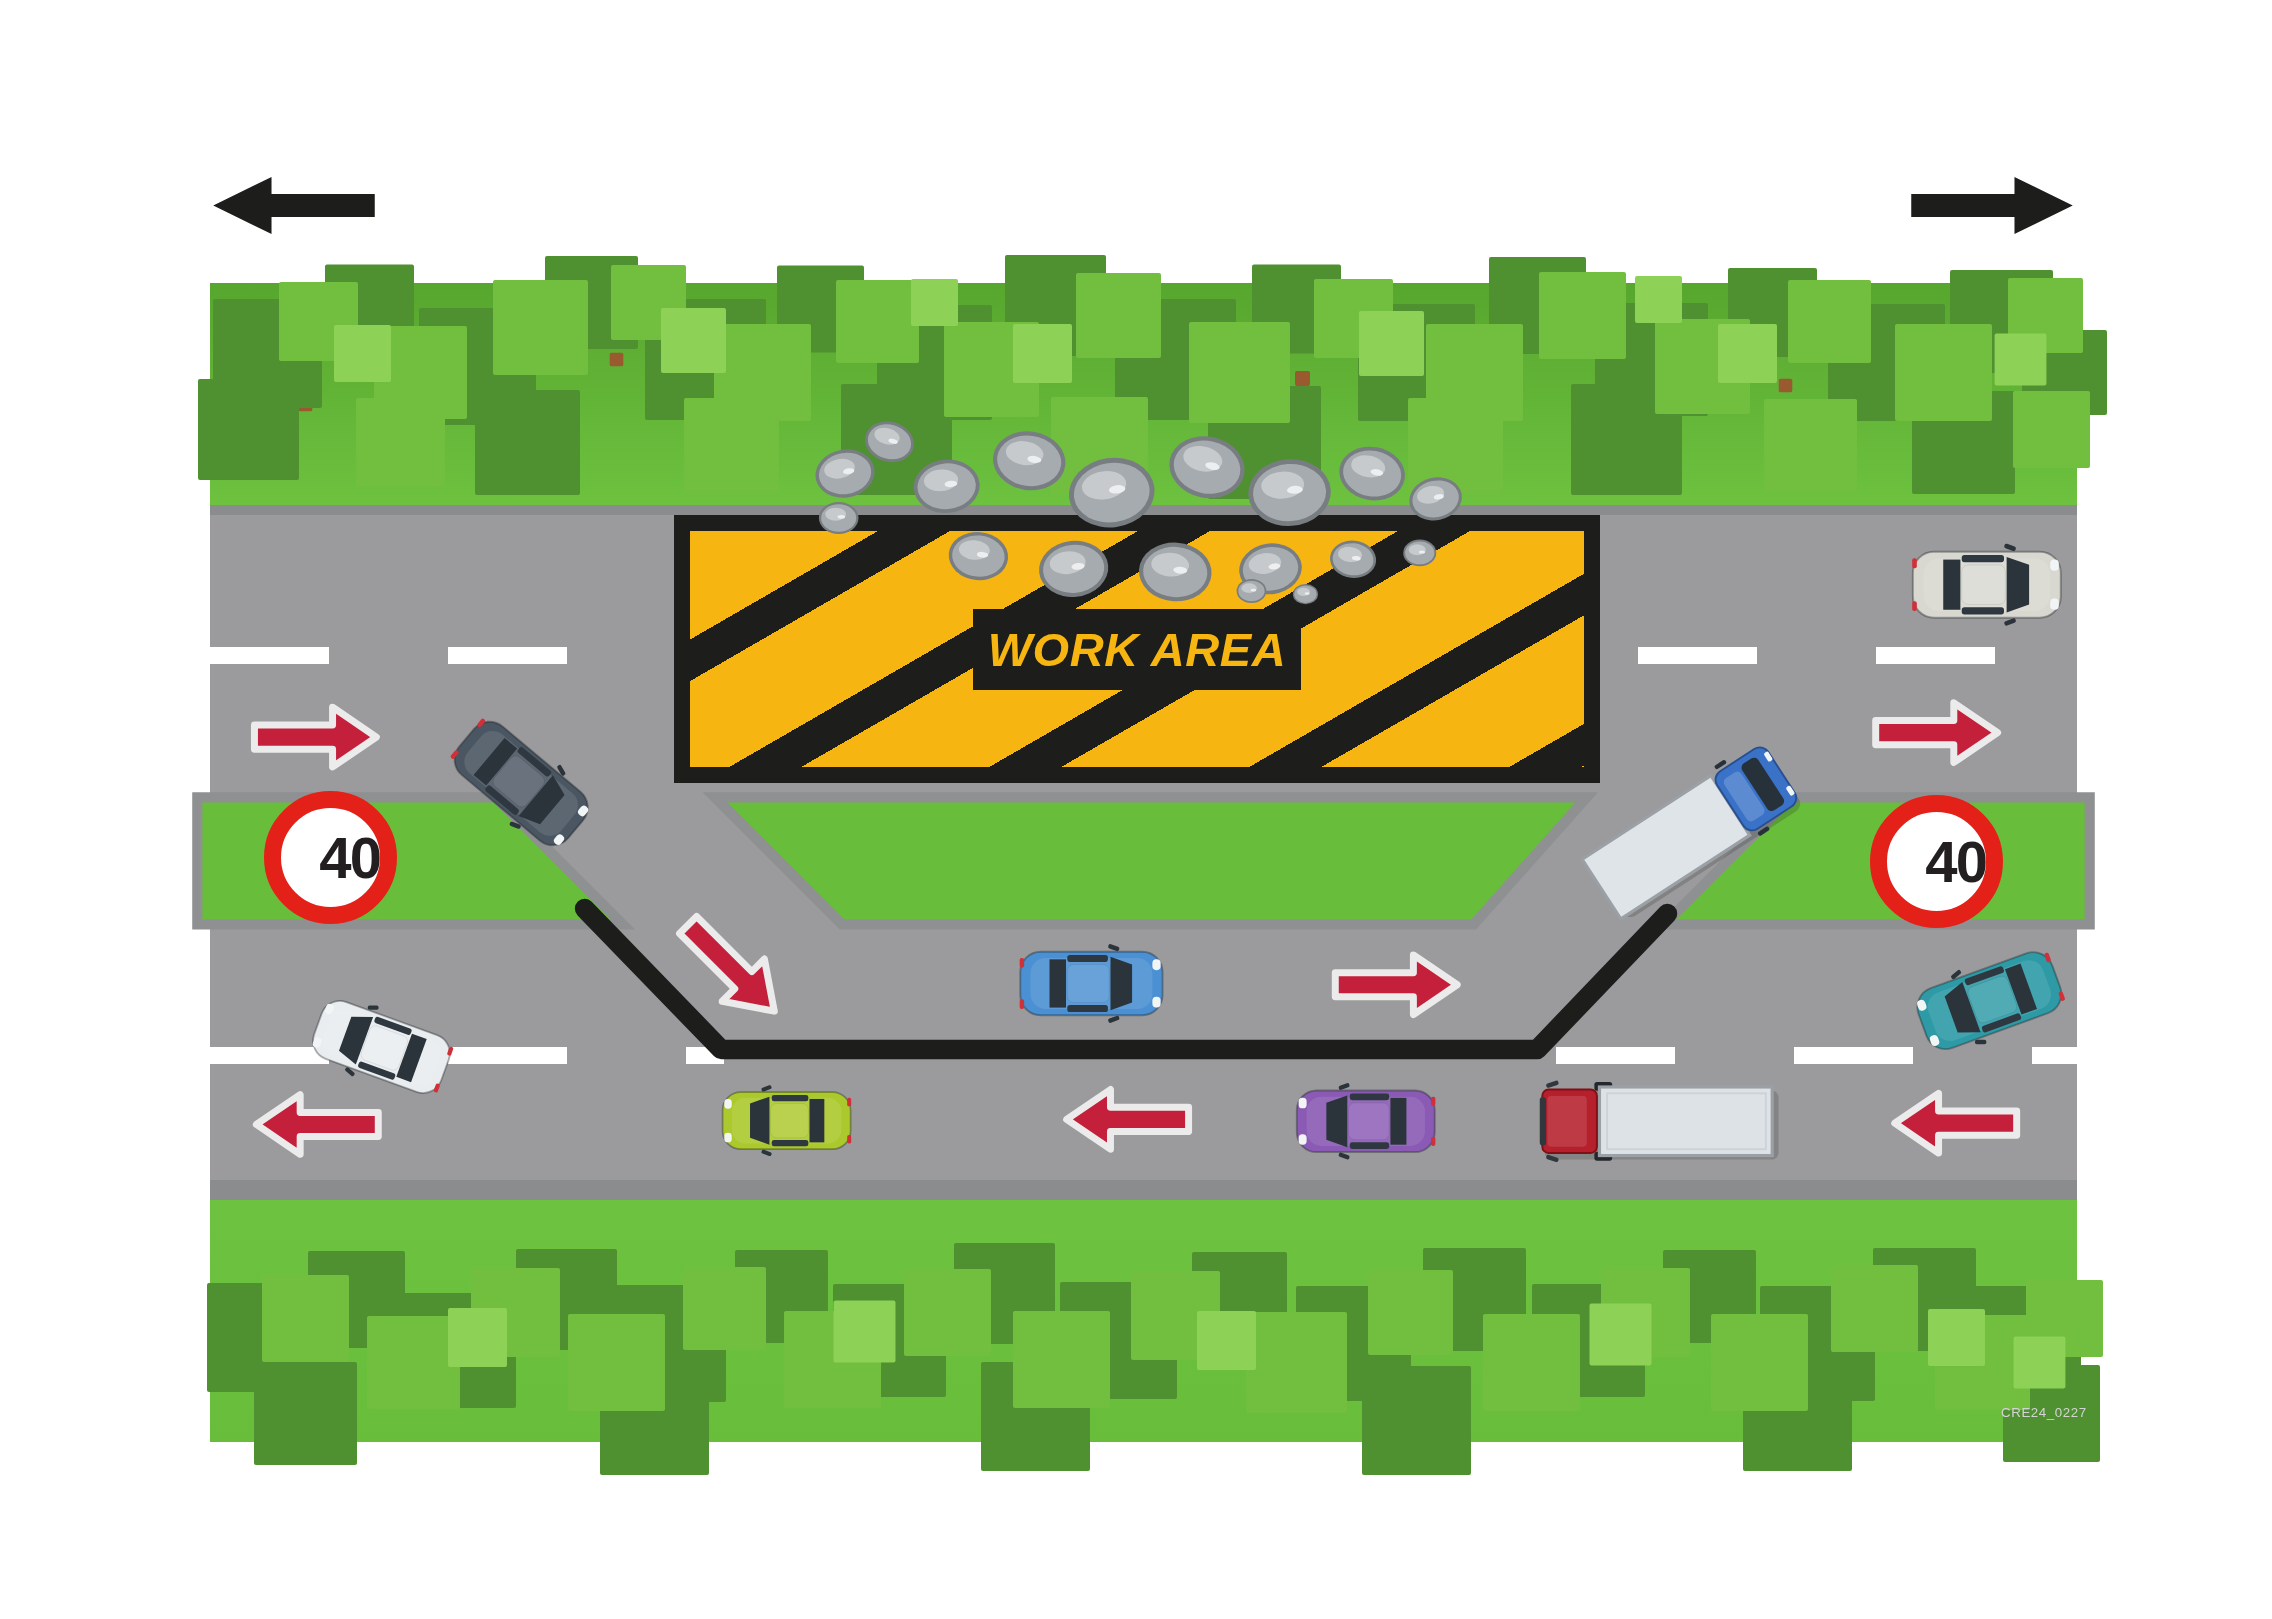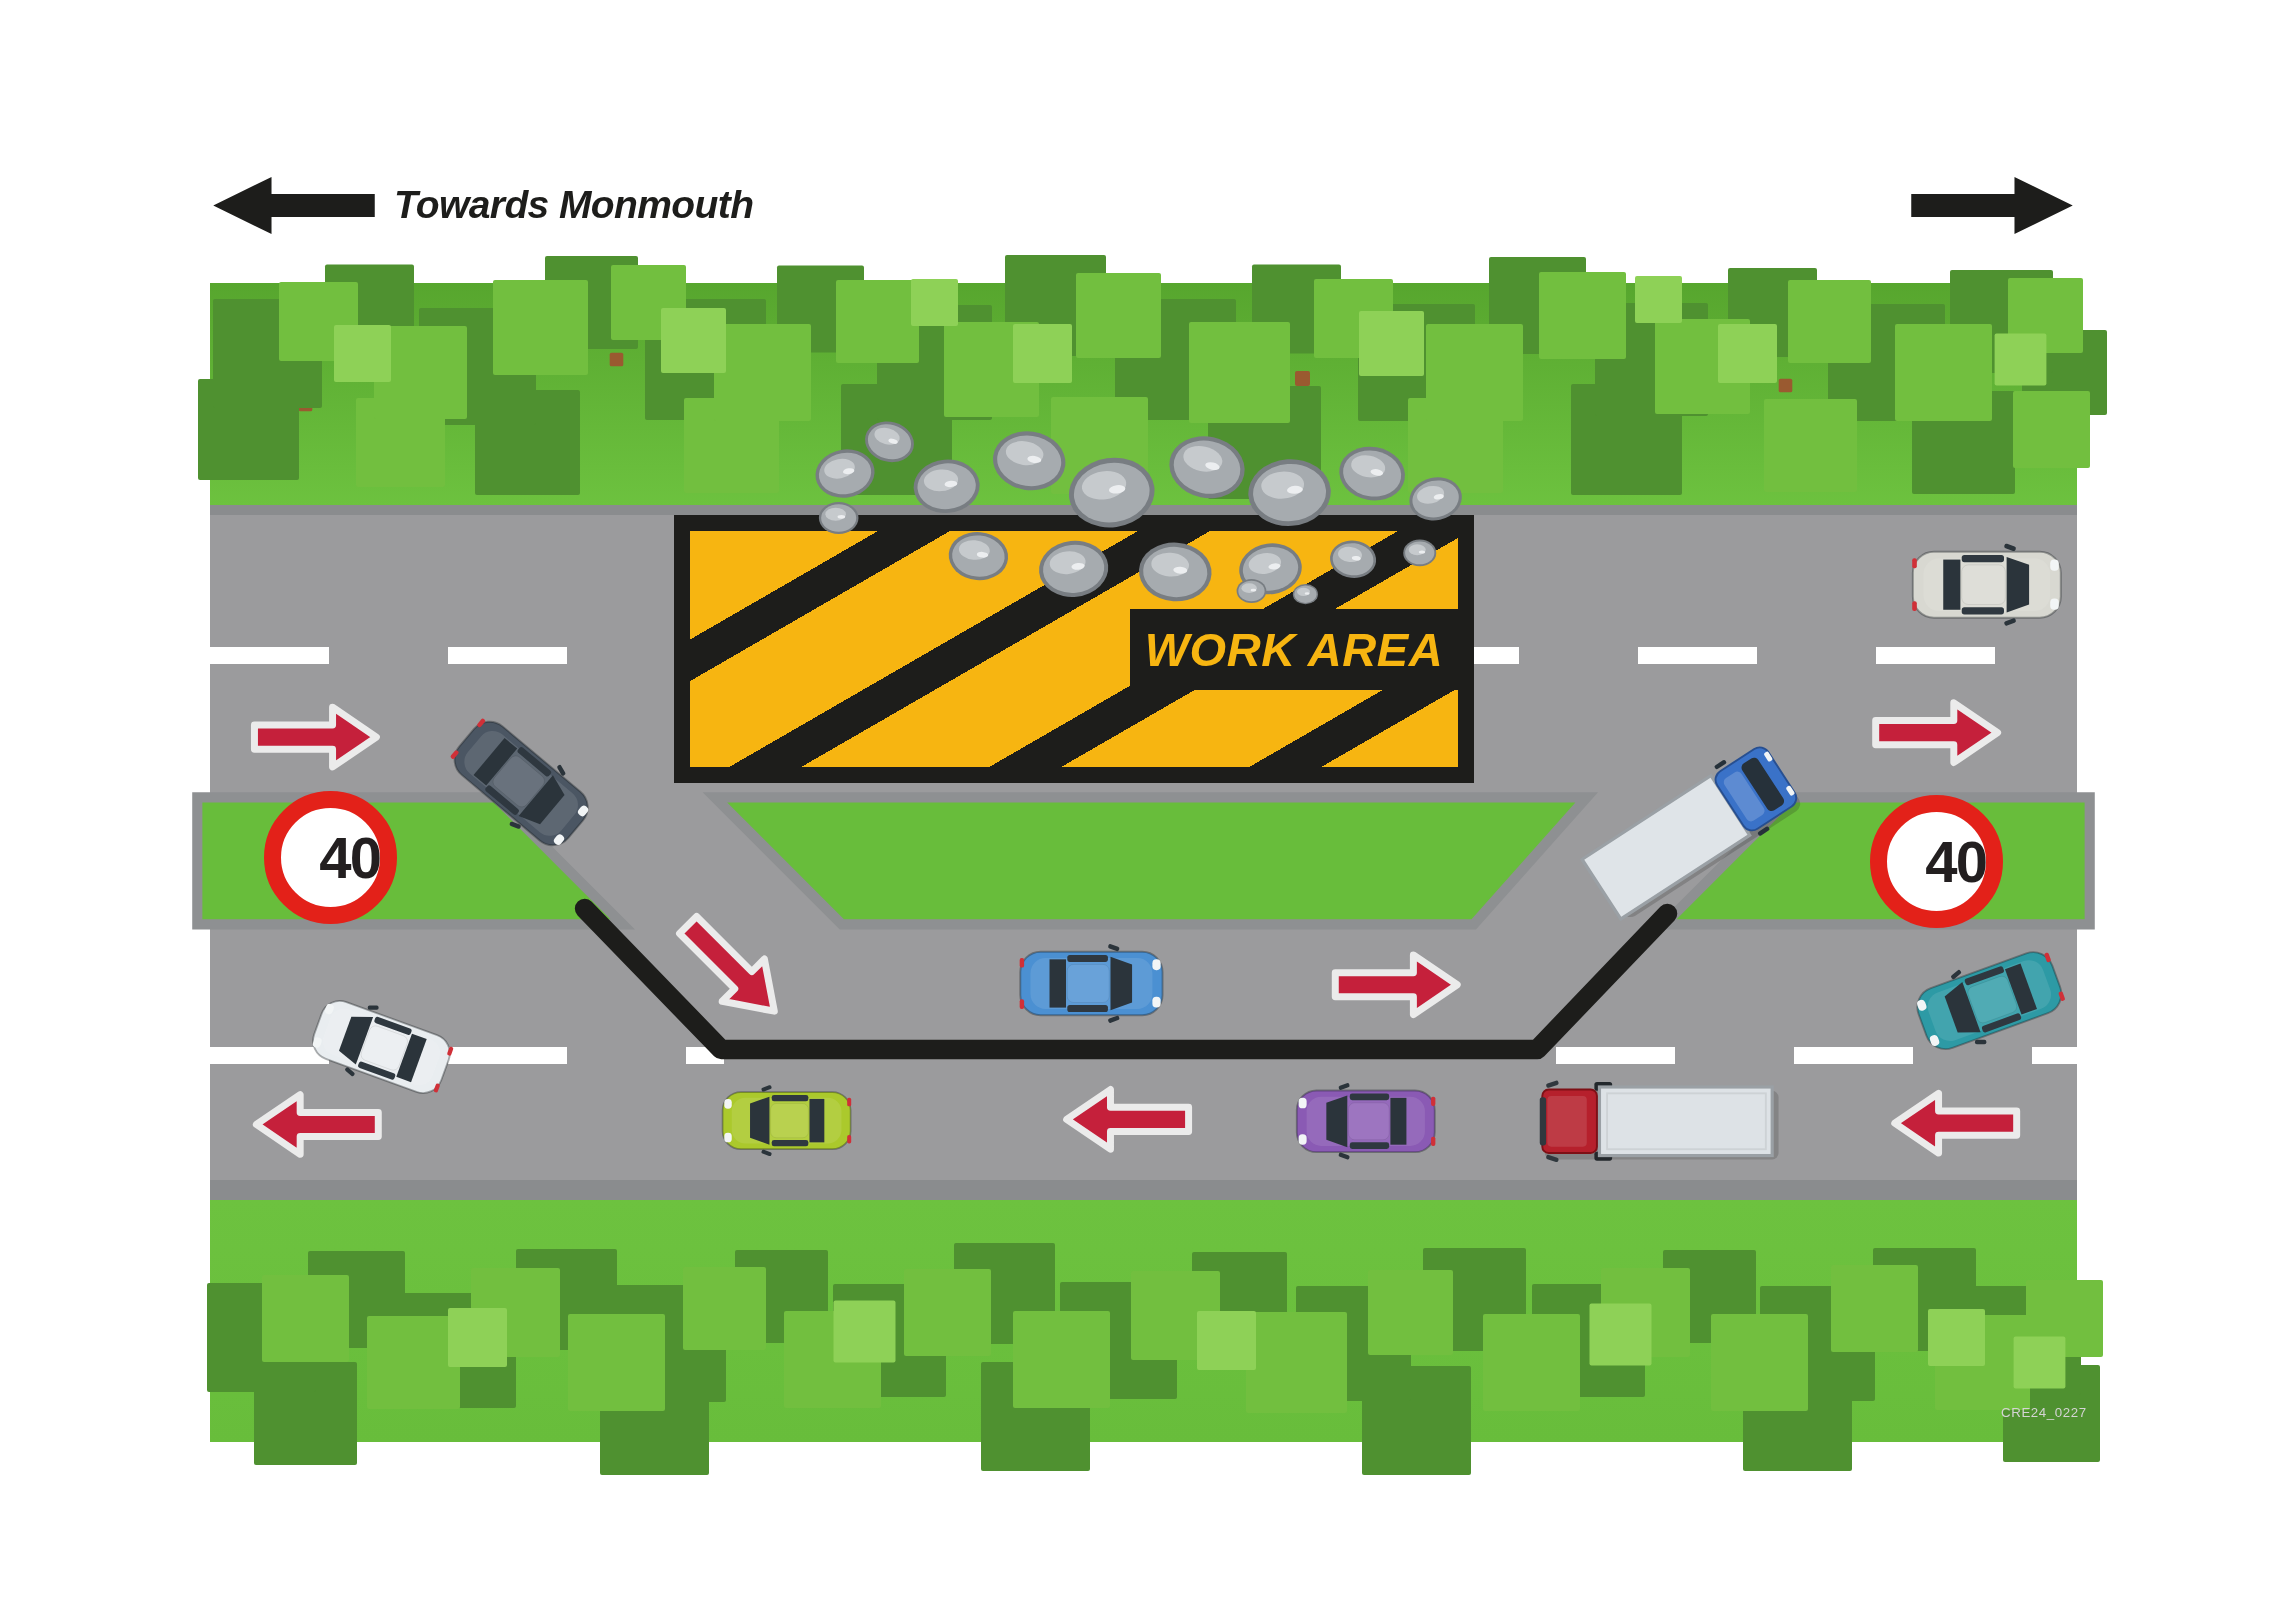--- a/index.html
+++ b/index.html
@@ -35,25 +35,25 @@
   .dash.upper{left:0;top:364px;width:1867px}
   .dash.lower-left{left:0;top:764px;width:514px}
   .dash.lower-right{left:1346px;top:764px;width:521px}
 
   .svg-layer{position:absolute;left:0;top:0;width:1867px;height:1159px;overflow:visible}
 
   
   .dot{position:absolute;width:1.3px;height:1.3px;border-radius:50%;left:0;top:0;background:transparent}
 
   
-  .work-area{position:absolute;left:464px;top:232px;width:800px;height:268px;
+  .work-area{position:absolute;left:464px;top:232px;width:926px;height:268px;
     border:16.5px solid var(--stripe_black);
     background:repeating-linear-gradient(150deg,
       var(--stripe_yellow) 0 94px, var(--stripe_black) 94px 130px);
-    display:flex;align-items:center;justify-content:flex-end}
+    display:flex;align-items:center;justify-content:center}
   .work-area-label{width:328px;height:81px;background:var(--stripe_black);
     display:flex;align-items:center;justify-content:center;
     color:var(--stripe_yellow);font-size:47px;font-weight:900;font-style:italic;letter-spacing:0.6px}
 
   
   .speed-sign{position:absolute;width:133px;height:133px;border-radius:50%;
     border:17px solid var(--sign_red);background:#fff;display:flex;align-items:center;justify-content:flex-end;
     color:#231f20;font-size:58px;font-weight:800;letter-spacing:-1.9px}
   .speed-sign.left{left:54px;top:508px}
   .speed-sign.right{left:1660px;top:512px}
@@ -65,21 +65,20 @@
   .rock-s{fill:#eceef0}
 </style>
 </head>
 <body>
 
 <div class="stage">
 
   <svg class="dir-arrow" style="left:213px" width="162" height="57" viewBox="0 0 255 90">
     <polygon points="0,45 92,0 92,27 255,27 255,63 92,63 92,90" fill="#1d1d1b"></polygon>
   </svg>
-  <div class="dir-label" style="left:394px">Towards Monmouth</div>
 
   <svg class="dir-arrow" style="left:1911px" width="162" height="57" viewBox="0 0 255 90">
     <polygon points="255,45 163,0 163,27 0,27 0,63 163,63 163,90" fill="#1d1d1b"></polygon>
   </svg>
 
   <div class="scene">
 
     <div class="verge-top"></div>
     <div class="verge-bottom"></div>
     <div class="road"></div>

